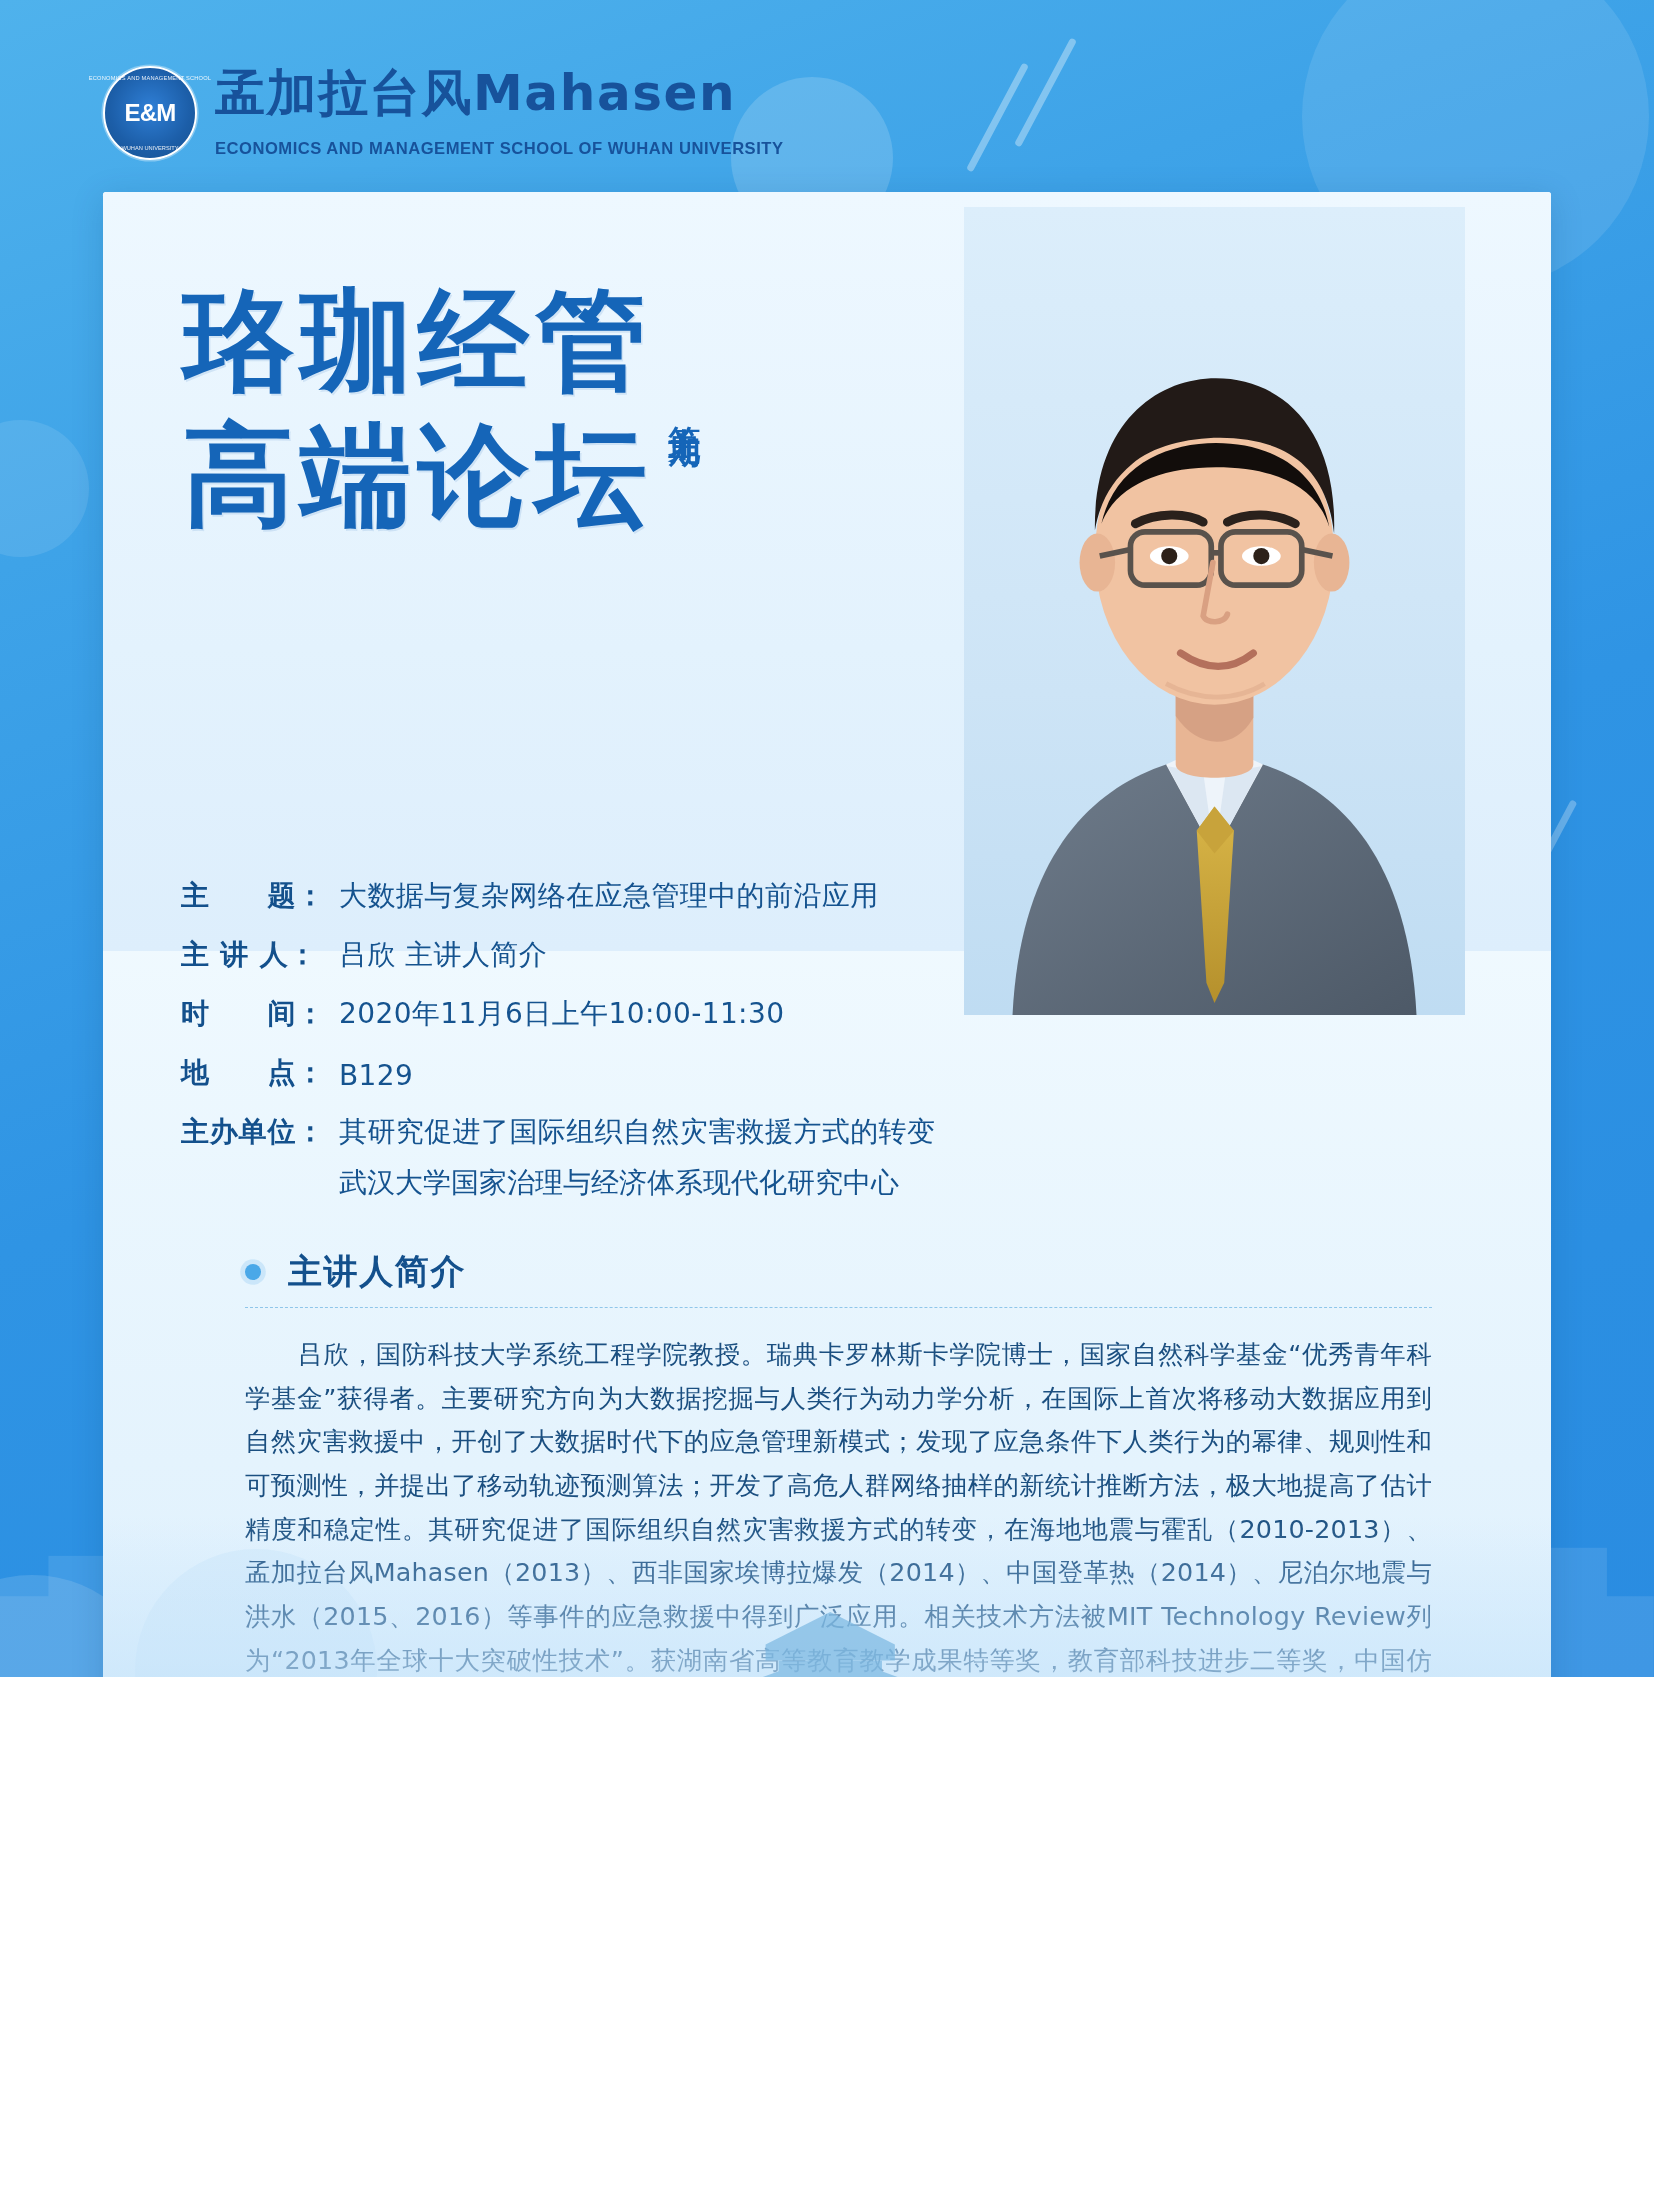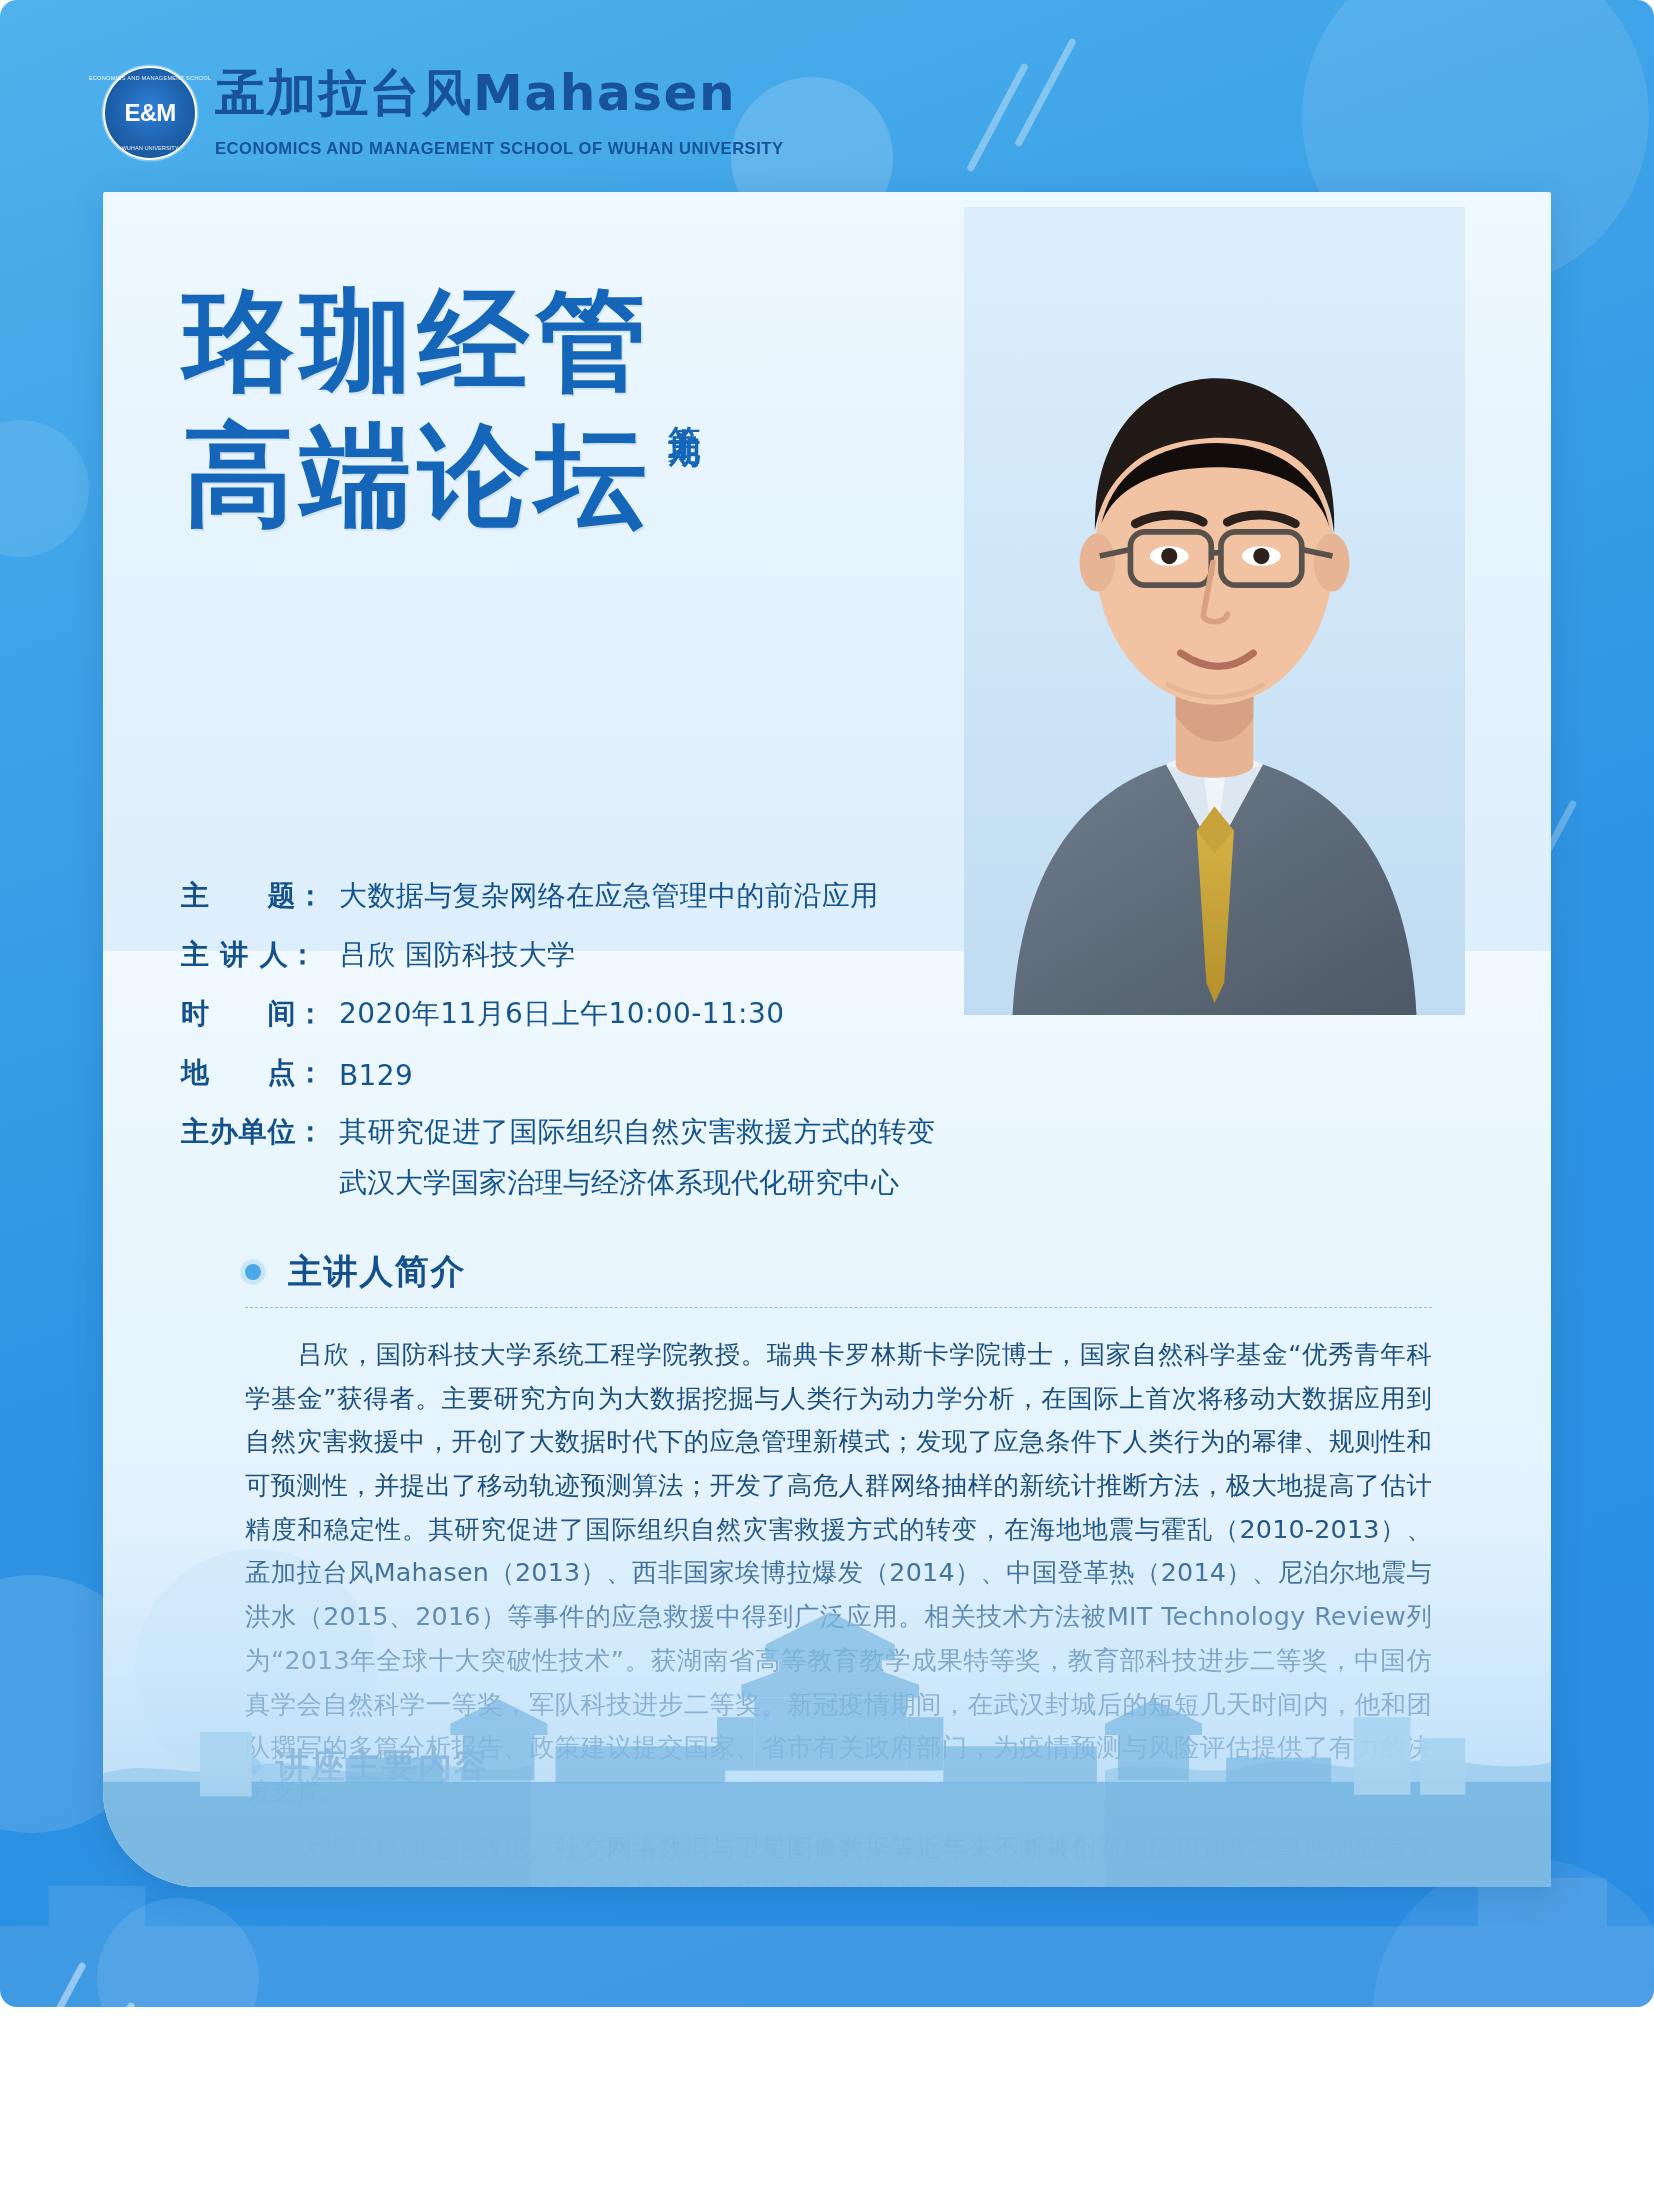--- a/index.html
+++ b/index.html
@@ -6,24 +6,23 @@
     margin: 0;
     padding: 0;
     background: #ffffff;
   }
   body {
     font-family: "Liberation Sans", "DejaVu Sans", sans-serif;
   }
   #poster {
     position: relative;
     width: 1654px;
-    height: 2007px;
+    height: 1677px;
     overflow: hidden;
     background: linear-gradient(160deg, #4fb2ec 0%, #3ea3e8 25%, #2f94e4 55%, #2b8fe2 80%, #2a8ce1 100%);
-    border-radius: 17px;
   }
   
   .deco {
     position: absolute;
     pointer-events: none;
   }
   .circle {
     border-radius: 50%;
   }
   .c1 {
@@ -392,21 +391,21 @@
       </svg>
     </div>
 
     <div class="info">
       <div class="info-row">
         <div class="info-label">主　　题：</div>
         <div class="info-value">大数据与复杂网络在应急管理中的前沿应用</div>
       </div>
       <div class="info-row">
         <div class="info-label">主 讲 人：</div>
-        <div class="info-value">吕欣  国防科技大学</div>
+        <div class="info-value">吕欣  主讲人简介</div>
       </div>
       <div class="info-row">
         <div class="info-label">时　　间：</div>
         <div class="info-value">2020年11月6日上午10:00-11:30</div>
       </div>
       <div class="info-row">
         <div class="info-label">地　　点：</div>
         <div class="info-value">B129</div>
       </div>
       <div class="info-row">

